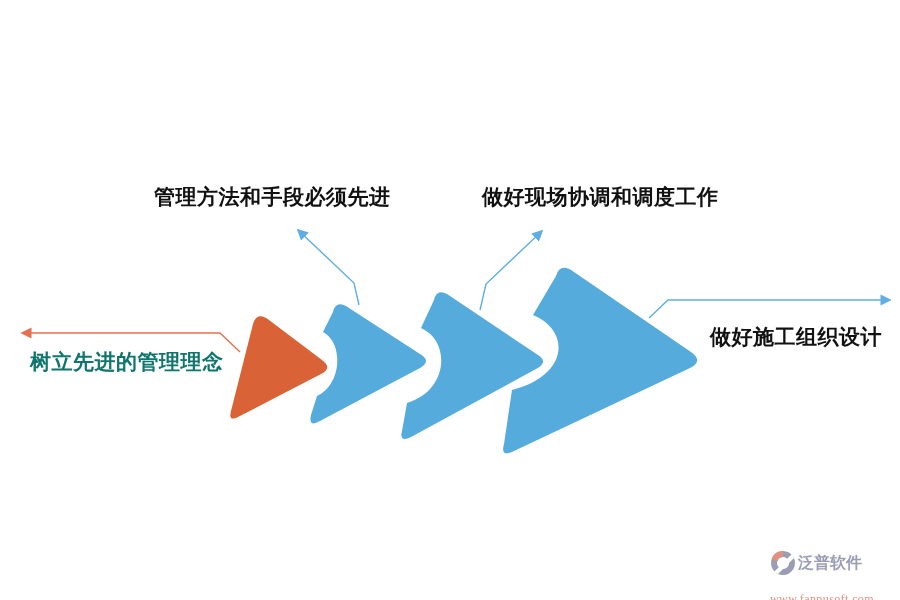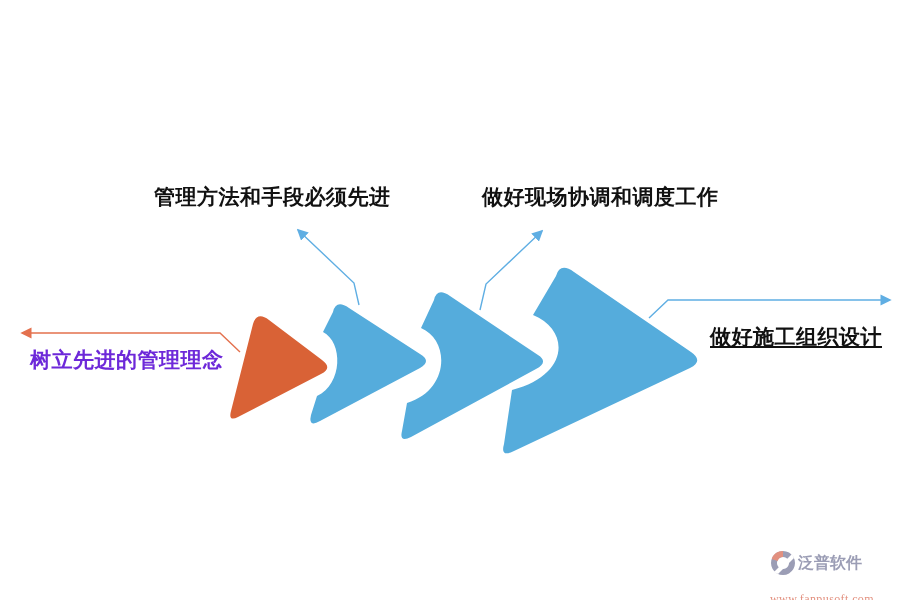--- a/index.html
+++ b/index.html
@@ -8,21 +8,21 @@
     font-family:"Liberation Sans",sans-serif;
   }
   .layer{position:absolute;left:0;top:0;}
   .label{
     position:absolute;font-weight:700;font-size:21px;line-height:23px;
     color:#111111;white-space:nowrap;letter-spacing:0.5px;
   }
   .label-step2{left:154px;top:185px;}
   .label-step3{left:482px;top:185px;}
   .label-step1{left:30px;top:350px;}
-  .label-step4{left:710px;top:325px;text-decoration:underline;}
+  .label-step4{left:710px;top:325px;}
   .watermark{position:absolute;left:770px;top:550px;width:125px;}
   .wm-row{display:flex;align-items:center;gap:2px;}
   .wm-brand{font-weight:700;font-size:16px;line-height:26px;letter-spacing:0px;}
   .wm-url{font-family:"Liberation Serif",serif;font-weight:400;font-size:12px;
           letter-spacing:0.4px;margin-top:16px;}
 </style>
 </head>
 <body>
 
 <div class="canvas">
@@ -47,21 +47,21 @@
     <path d="M349,308 L420,354 Q432,361 420,368 L320,421 Q308,428 311,415 L317,396
              C343,384 343,342 323,332 L333,312 Q336,299 349,308 Z" fill="#55ACDC"></path>
 
     <path d="M450,296 L538,355 Q549,362 536,369 L411,437 Q399,443 402,431 L407,403
              C450,390 450,340 421,328 L434,300 Q437,287 450,296 Z" fill="#55ACDC"></path>
 
     <path d="M574,272 L691,352 Q704,361 690,368 L514,451 Q500,458 504,444 L512,390
              C570,375 570,330 533,315 L556,276 Q560,262 574,272 Z" fill="#55ACDC"></path>
   </svg>
 
-  <div class="label label-step1" style="color: #6d28d9; font-family: Liberation Mono, monospace;">树立先进的管理理念</div>
+  <div class="label label-step1" style="color: #0f766e;">树立先进的管理理念</div>
   <div class="label label-step2" style="color: rgb(17, 17, 17);">管理方法和手段必须先进</div>
   <div class="label label-step3" style="color: rgb(17, 17, 17);">做好现场协调和调度工作</div>
   <div class="label label-step4" style="color: rgb(17, 17, 17);">做好施工组织设计</div>
 
   <div class="watermark">
     <div class="wm-row">
       <svg width="26" height="26" viewBox="0 0 26 26">
         <path fill-rule="evenodd" d="M13 1a12 12 0 1 0 .01 0Z M13 7a6 6 0 1 1 -.01 0Z" fill="#9B9DB5"></path>
         <path d="M13 1 A12 12 0 0 0 1.7 9 L7.6 11 A6 6 0 0 1 13 7 Z" fill="#E2907F"></path>
         <path d="M22 4 L4 22 L8 24 L24 8 Z" fill="#ffffff"></path>

